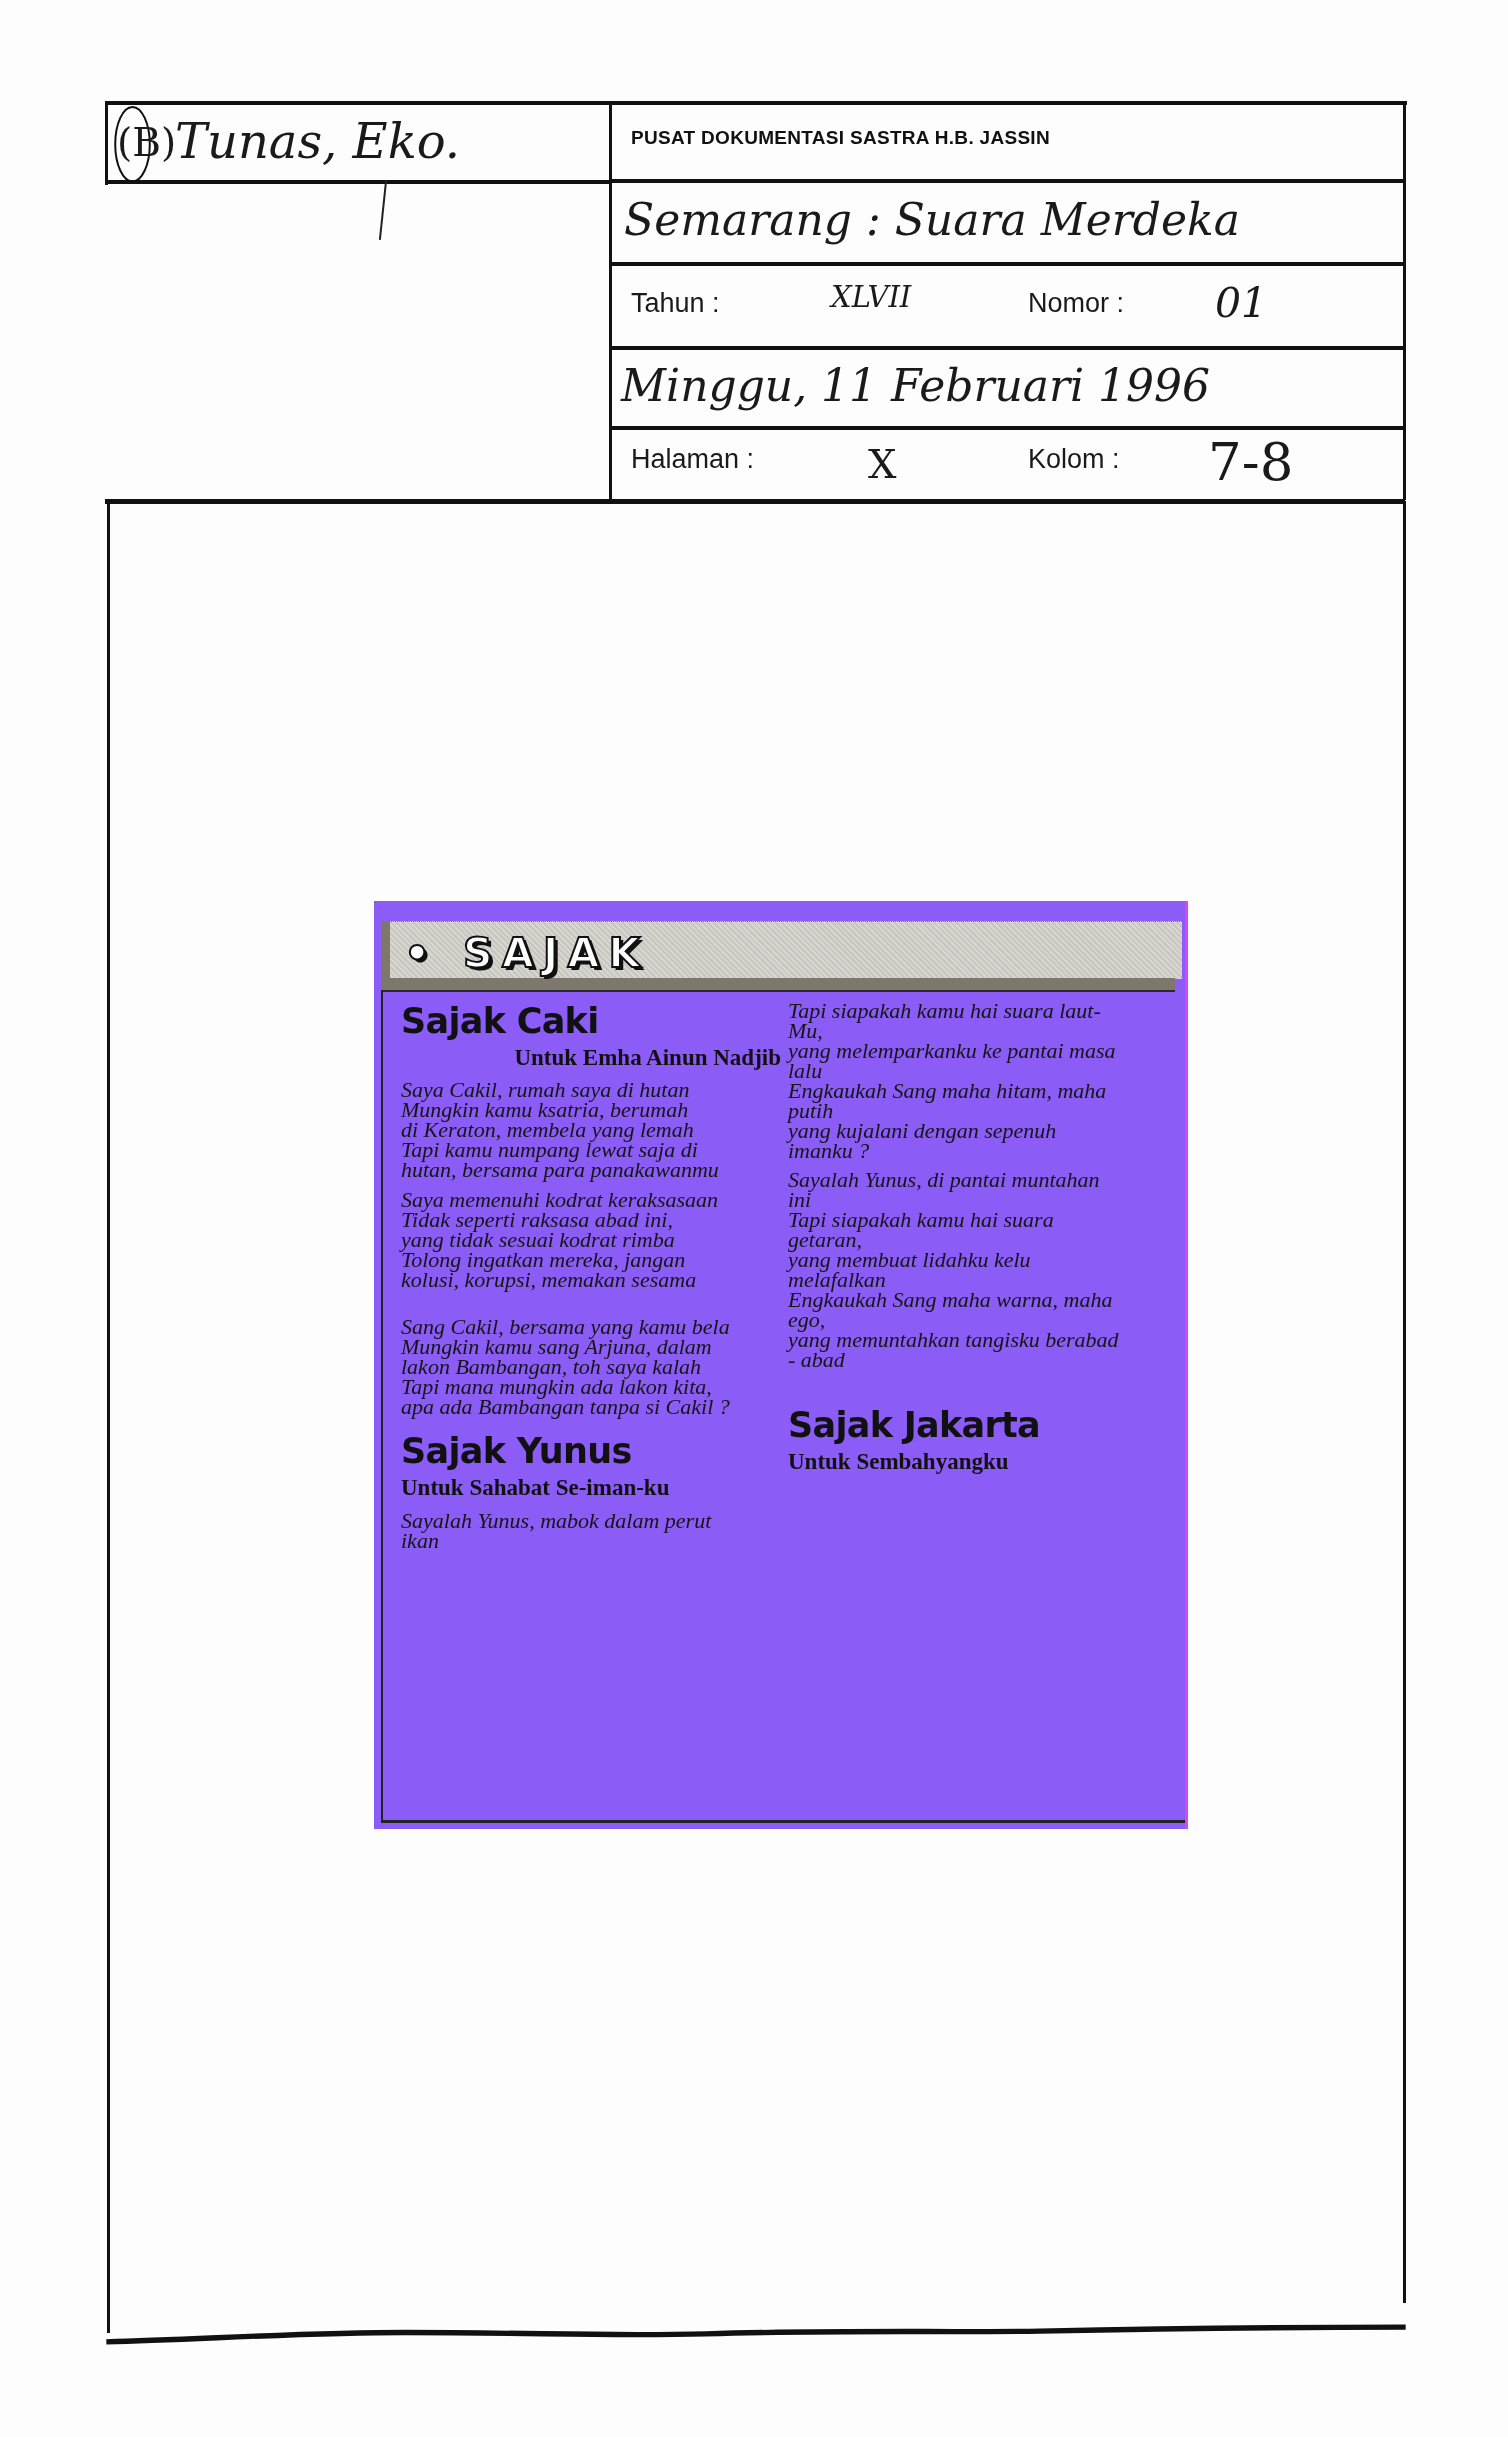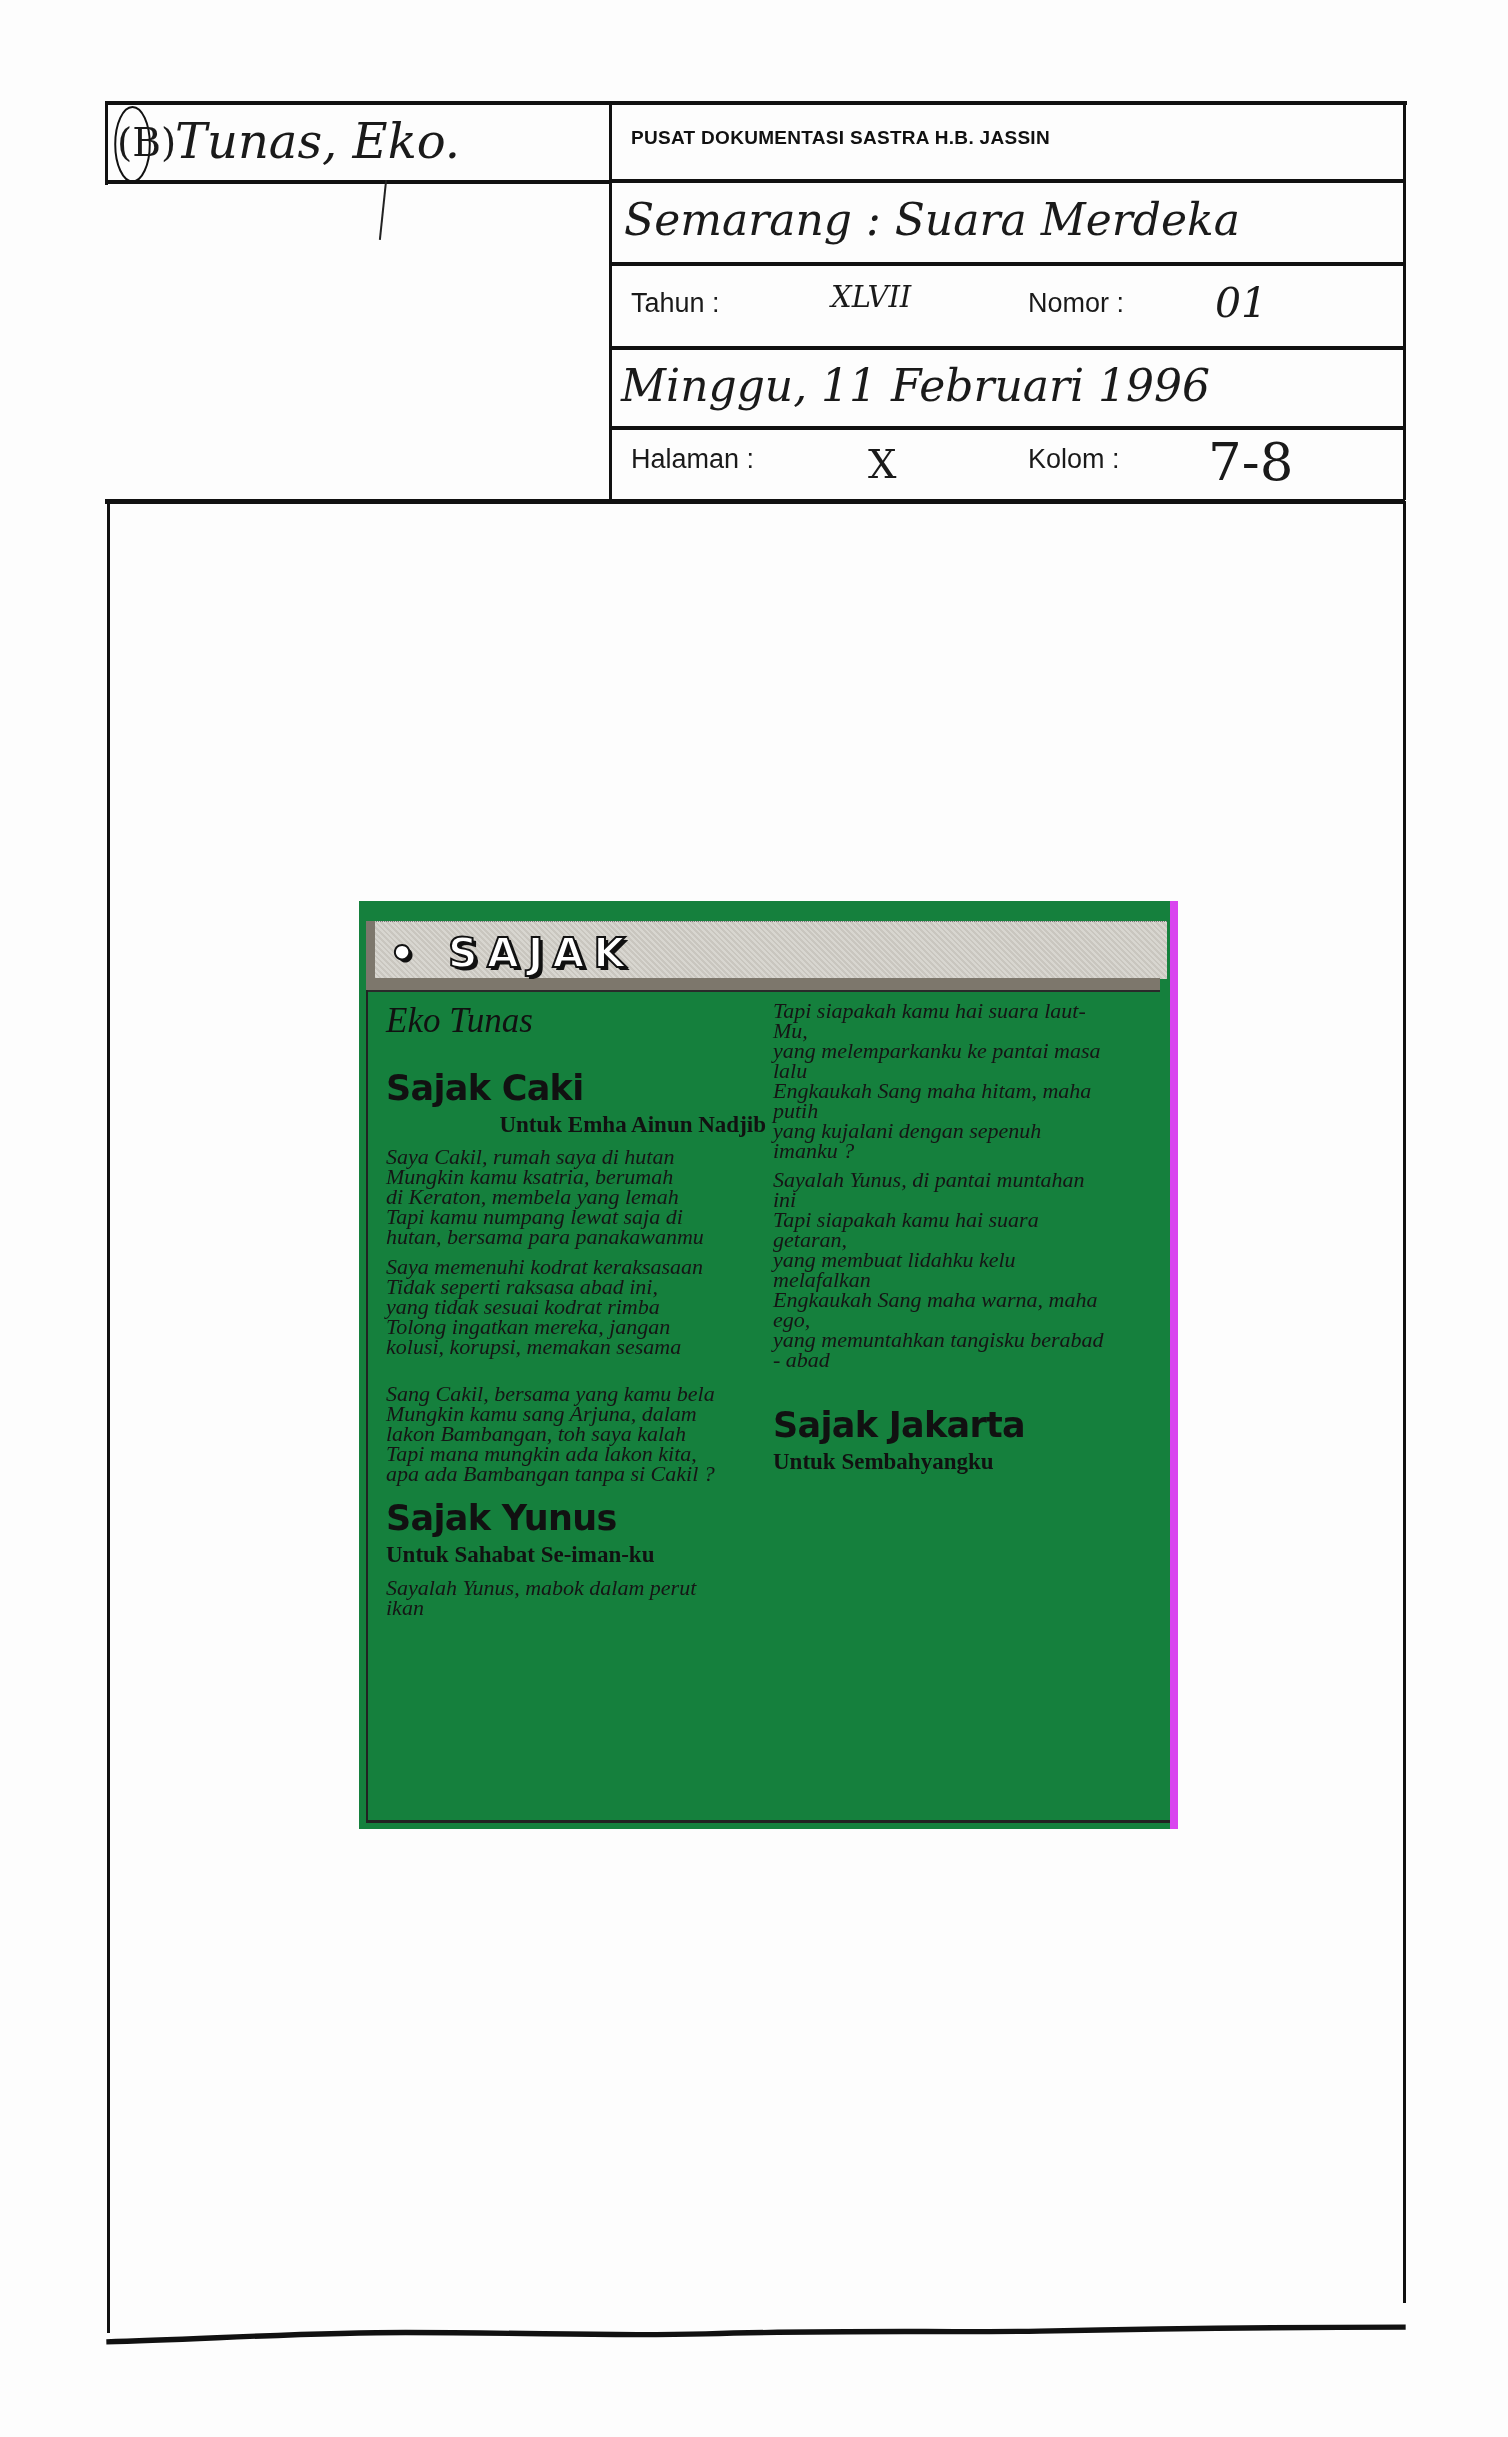--- a/index.html
+++ b/index.html
@@ -4,21 +4,21 @@
 <style>
   html, body { margin:0; padding:0; }
   body { width:1509px; height:2438px; background:#fdfdfd; position:relative; overflow:hidden; font-family:"Liberation Sans", sans-serif; color:#111; }
   .abs { position:absolute; }
   .line-h { position:absolute; background:#111; }
   .line-v { position:absolute; background:#111; }
   .hand { font-family:"DejaVu Serif", serif; font-style:italic; color:#1a1a1a; }
   .label { font-family:"Liberation Sans", sans-serif; font-size:27px; color:#1a1a1a; }
   .inst { font-family:"Liberation Sans", sans-serif; font-weight:bold; font-size:19px; letter-spacing:0.3px; }
   
-  .clip { position:absolute; left:359px; top:901px; width:811px; height:928px; background:#15803d; border-right:8px solid #d946ef; }
+  .clip { position:absolute; left:374px; top:901px; width:811px; height:928px; background:#8b5cf6; border-right:3px solid #d946ef; }
   .clip-inner { position:absolute; left:0; top:0; right:0; bottom:0; }
   .banner { position:absolute; left:6.7px; top:20px; width:801px; height:57px;
             background:repeating-linear-gradient(45deg,#d8d6d0 0 2px,#c9c6bf 2px 4px); border-top:1.3px dotted #777; }
   .banner-shadow { position:absolute; left:6.7px; top:77px; width:794px; height:12px; background:#7d776c; border-bottom:2px solid #2a2a2a; }
   .banner-left { position:absolute; left:6.7px; top:20px; width:9.3px; height:69px; background:#7d776c; }
   .banner-title { position:absolute; left:30px; top:28px; font-family:"DejaVu Sans", sans-serif; font-weight:bold; font-size:41px; letter-spacing:9.3px; color:#fff;
                   -webkit-text-stroke:2px #111; text-shadow:3.3px 3.3px 0 #111; }
   .clip-left-border { position:absolute; left:6.7px; top:89px; width:2px; height:831px; background:#222; }
   .clip-bottom-border { position:absolute; left:6.7px; top:919px; width:804px; height:3.3px; background:#222; }
   .col { position:absolute; font-family:"Liberation Serif", serif; }
@@ -83,21 +83,20 @@
 <div class="clip">
   <div class="clip-inner">
     <div class="banner"></div>
     <div class="banner-left"></div>
     <div class="banner-shadow"></div>
     <div class="banner-title">• SAJAK</div>
     <div class="clip-left-border"></div>
     <div class="clip-bottom-border"></div>
 
     <div class="col" style="left:27px; top:100px; width:380px;">
-      <div class="author" style="margin-bottom:27px;">Eko Tunas</div>
 
       <div class="ptitle">Sajak Caki</div>
       <div class="dedic" style="margin:4px 0 9.3px;text-align:right;">Untuk Emha Ainun Nadjib</div>
       <div class="stanza" style="margin-bottom:9.3px;">
         <div class="line">Saya Cakil, rumah saya di hutan</div>
         <div class="line">Mungkin kamu ksatria, berumah</div>
         <div class="line">di Keraton, membela yang lemah</div>
         <div class="line">Tapi kamu numpang lewat saja di</div>
         <div class="line">hutan, bersama para panakawanmu</div>
       </div>

